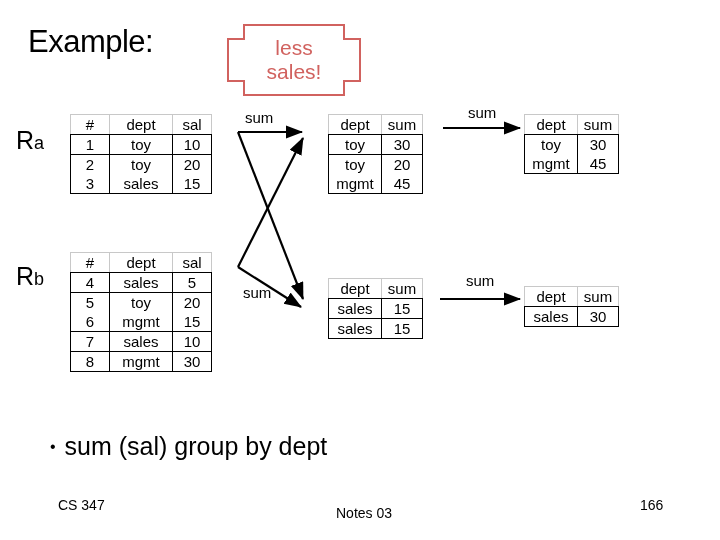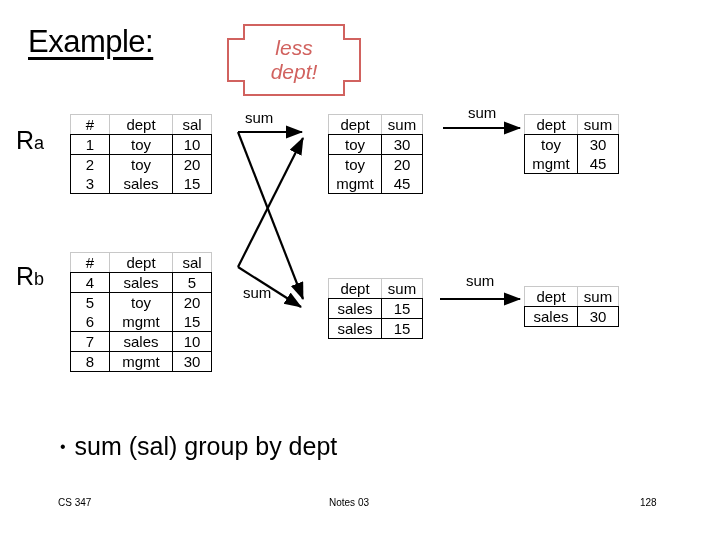--- a/index.html
+++ b/index.html
@@ -17,33 +17,31 @@
   }
 
   
   #slide-title {
     position: absolute;
     left: 28px;
     top: 26px;
     font-size: 31px;
     line-height: 1;
     letter-spacing: -0.5px;
-    text-decoration: underline;
     text-underline-offset: 5px;
     white-space: nowrap;
   }
 
   
   #callout {
     position: absolute;
     left: 226px;
     top: 23px;
     width: 136px;
     height: 74px;
-    font-style: italic;
   }
   #callout svg { display: block; }
   #callout .callout-text {
     position: absolute;
     left: 0;
     top: 0;
     width: 136px;
     height: 74px;
     display: flex;
     flex-direction: column;
@@ -138,58 +136,58 @@
     white-space: nowrap;
   }
   #sum-top      { left: 245px; top: 110px; }
   #sum-bottom   { left: 243px; top: 285px; }
   #sum-ra-final { left: 468px; top: 105px; }
   #sum-rb-final { left: 466px; top: 273px; }
 
   
   #bullet-line {
     position: absolute;
-    left: 60px;
+    left: 50px;
     top: 434px;
     font-size: 25px;
     line-height: 1;
     white-space: nowrap;
     text-align: right;
   }
   #bullet-line .dot {
     font-size: 16px;
     vertical-align: 3px;
     margin-right: 9px;
   }
 
   
   .footer {
     position: absolute;
     top: 498px;
-    font-size: 10px;
+    font-size: 14px;
     line-height: 1;
     color: #000000;
     white-space: nowrap;
   }
   #footer-left   { left: 58px; }
-  #footer-center { left: 329px; }
+  #footer-center { left: 336px; margin-top: 8px; }
   #footer-right  { left: 640px; }
 </style>
 </head>
 <body>
 
 <div id="slide-title">Example:</div>
 
 <div id="callout">
   <svg width="136" height="74" viewBox="0 0 136 74">
     <path d="M 18 2 L 118 2 L 118 16 L 134 16 L 134 58 L 118 58 L 118 72 L 18 72 L 18 58 L 2 58 L 2 16 L 18 16 Z" fill="#ffffff" stroke="#d1625f" stroke-width="2"></path>
   </svg>
   <div class="callout-text">
     <span>less</span>
-    <span>dept!</span>
+    <span>sales!</span>
   </div>
 </div>
 
 <div class="rel-label" id="label-ra"><span>R</span><span class="sub">a</span></div>
 
 <div class="rel-label" id="label-rb"><span>R</span><span class="sub">b</span></div>
 
 <table class="tbl t3" id="tbl-ra">
   <tbody>
       <tr class="hdr">
@@ -342,13 +340,13 @@
 
 <div class="arrow-label" id="sum-top">sum</div>
 <div class="arrow-label" id="sum-bottom">sum</div>
 <div class="arrow-label" id="sum-ra-final">sum</div>
 <div class="arrow-label" id="sum-rb-final">sum</div>
 
 <div id="bullet-line"><span class="dot">•</span><span>sum (sal)  group by dept</span></div>
 
 <div class="footer" id="footer-left">CS 347</div>
 <div class="footer" id="footer-center">Notes 03</div>
-<div class="footer" id="footer-right">128</div>
+<div class="footer" id="footer-right">166</div>
 
 </body></html>

